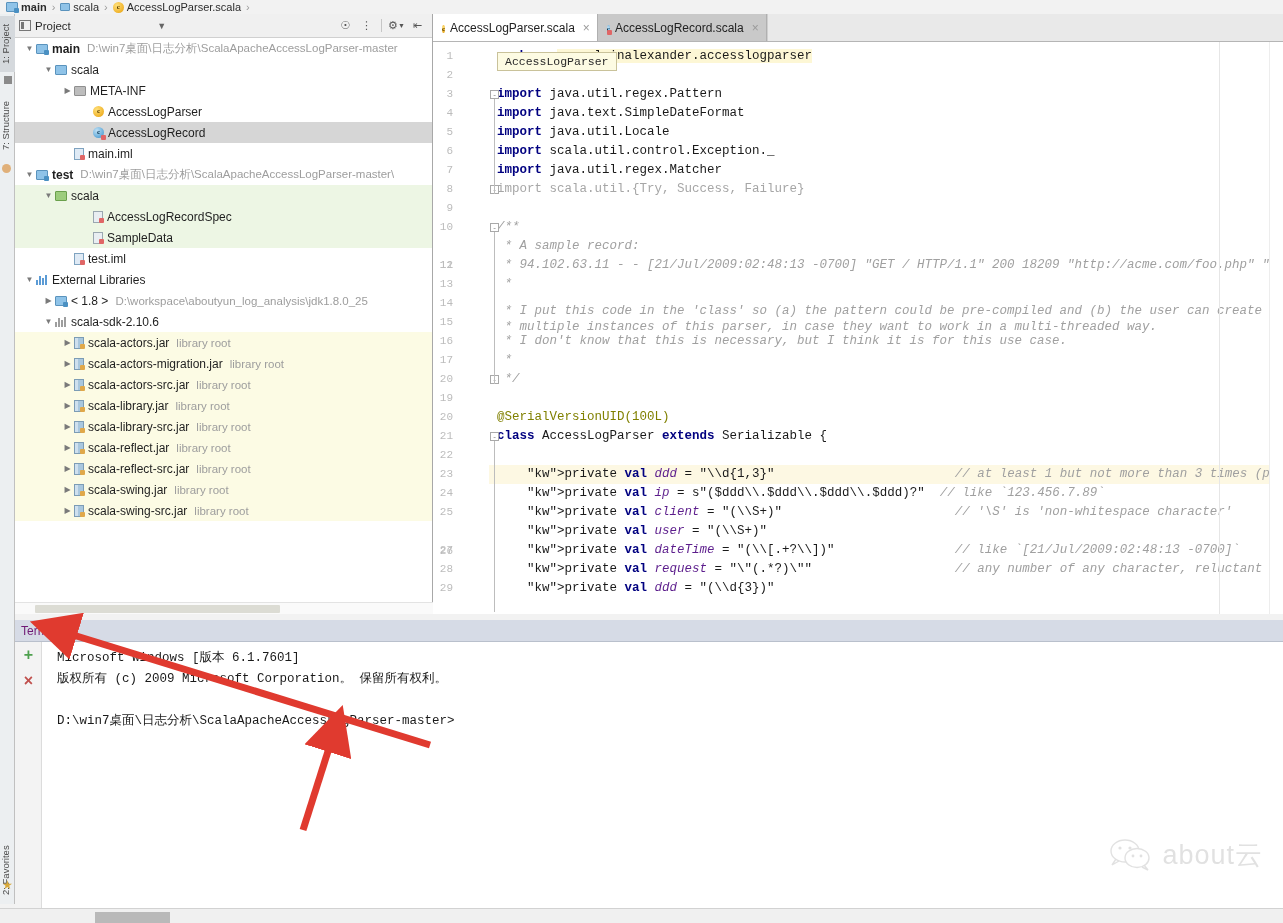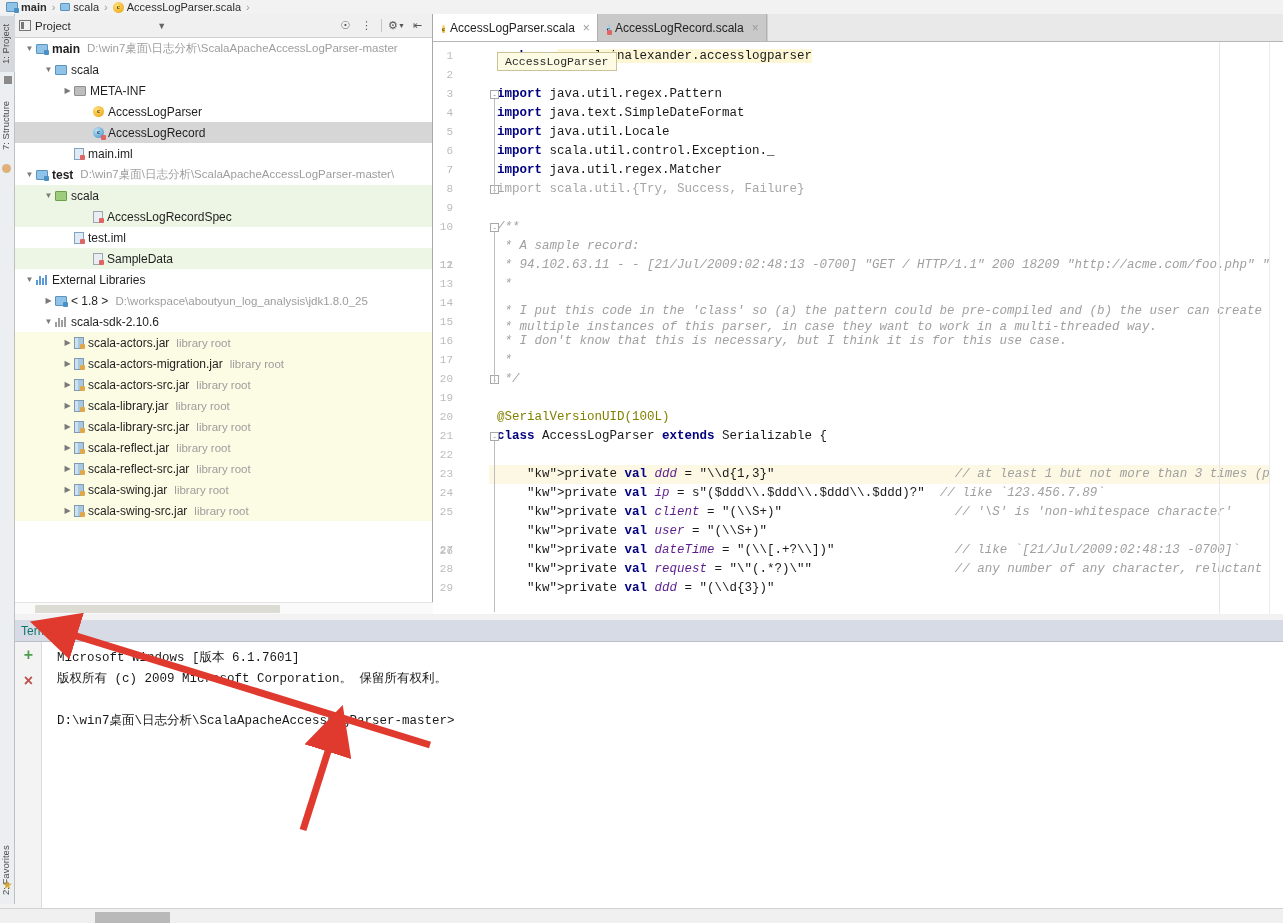--- a/index.html
+++ b/index.html
@@ -127,21 +127,21 @@
   .caretrow { position:absolute; left:56px; right:0; height:19px; background:#fdf8e3; }
   .ed-right-border { position:absolute; right:63px; top:0; bottom:0; width:1px;
     background:#e6e6e6; }
   .ed-scroll { position:absolute; right:0; top:0; bottom:0; width:14px; background:#fff;
     border-left:1px solid #ededed; }
 
   
   .terminal { position:absolute; left:15px; top:620px; width:1268px; height:288px;
     background:#fff; }
   .term-head { height:22px; background:#d6dbe6; display:flex; align-items:center;
-    padding-left:6px; font-size:12px; color:#0f766e; border-bottom:1px solid #b9c0cc;}
+    padding-left:6px; font-size:12px; color:#701a75; border-bottom:1px solid #b9c0cc;}
   .term-side { position:absolute; left:0; top:22px; width:27px; bottom:0;
     background:#f3f3f3; border-right:1px solid #dcdcdc; }
   .term-btn { width:27px; height:26px; display:flex; align-items:center;
     justify-content:center; font-size:16px; }
   .term-plus { color:#4ea04e; font-weight:bold; }
   .term-x { color:#c0504d; font-weight:bold; }
   .term-body { position:absolute; left:28px; top:22px; right:0; bottom:0;
     background:#fff; font-family:"Liberation Mono", monospace;
     font-size:12.5px; color:#1a1a1a; padding:6px 0 0 14px; line-height:21px; }
 
@@ -282,35 +282,35 @@
           <span class="name">scala</span>
         </div>
         <div class="row hl-green">
           <span style="flex:0 0 65px"></span>
           <span class="arrow"></span>
           <span class="icon">
             <span class="ic-file"></span>
           </span>
           <span class="name">AccessLogRecordSpec</span>
         </div>
-        <div class="row">
-          <span style="flex:0 0 46px"></span>
-          <span class="arrow"></span>
-          <span class="icon">
-            <span class="ic-file-blue"></span>
-          </span>
-          <span class="name">test.iml</span>
-        </div>
         <div class="row hl-green">
           <span style="flex:0 0 65px"></span>
           <span class="arrow"></span>
           <span class="icon">
             <span class="ic-file"></span>
           </span>
           <span class="name">SampleData</span>
+        </div>
+        <div class="row">
+          <span style="flex:0 0 46px"></span>
+          <span class="arrow"></span>
+          <span class="icon">
+            <span class="ic-file-blue"></span>
+          </span>
+          <span class="name">test.iml</span>
         </div>
         <div class="row">
           <span style="flex:0 0 8px"></span>
           <span class="arrow">▼</span>
           <span class="icon">
             <span class="ic-lib">
               <i style="height:5px"></i>
               <i style="height:9px"></i>
               <i style="height:7px"></i>
               <i style="height:10px"></i>
@@ -538,17 +538,30 @@
   <svg class="arrow-svg">
     <defs>
       <marker id="ah" markerWidth="7" markerHeight="7" refX="1" refY="3.5" orient="auto">
         <polygon points="0,0 7,3.5 0,7" fill="#e03a2f"></polygon>
       </marker>
     </defs>
     <line x1="430" y1="745" x2="70" y2="634" stroke="#e03a2f" stroke-width="7" marker-end="url(#ah)"></line>
     <line x1="303" y1="830" x2="330" y2="745" stroke="#e03a2f" stroke-width="7" marker-end="url(#ah)"></line>
   </svg>
 
+  <div class="watermark">
+    <svg width="46" height="36" viewBox="0 0 46 36">
+      <ellipse cx="17" cy="14" rx="14" ry="11" fill="none" stroke="#9e9e9e" stroke-width="1.4"></ellipse>
+      <path d="M8 22 L4 28 L11 24" fill="none" stroke="#9e9e9e" stroke-width="1.4"></path>
+      <circle cx="12" cy="11" r="1.6" fill="#9e9e9e"></circle>
+        <circle cx="22" cy="11" r="1.6" fill="#9e9e9e"></circle>
+      <ellipse cx="29" cy="21" rx="12" ry="9.5" fill="#fff" stroke="#9e9e9e" stroke-width="1.4"></ellipse>
+      <path d="M36 28 L40 33 L34 30" fill="none" stroke="#9e9e9e" stroke-width="1.4"></path>
+      <circle cx="25" cy="19" r="1.4" fill="#9e9e9e"></circle>
+        <circle cx="33" cy="19" r="1.4" fill="#9e9e9e"></circle>
+    </svg>
+    <span class="wm-text">about云</span>
+  </div>
 
   <div class="statusbar">
     <div class="sb-box"></div>
   </div>
 </div>
 
 </body></html>

